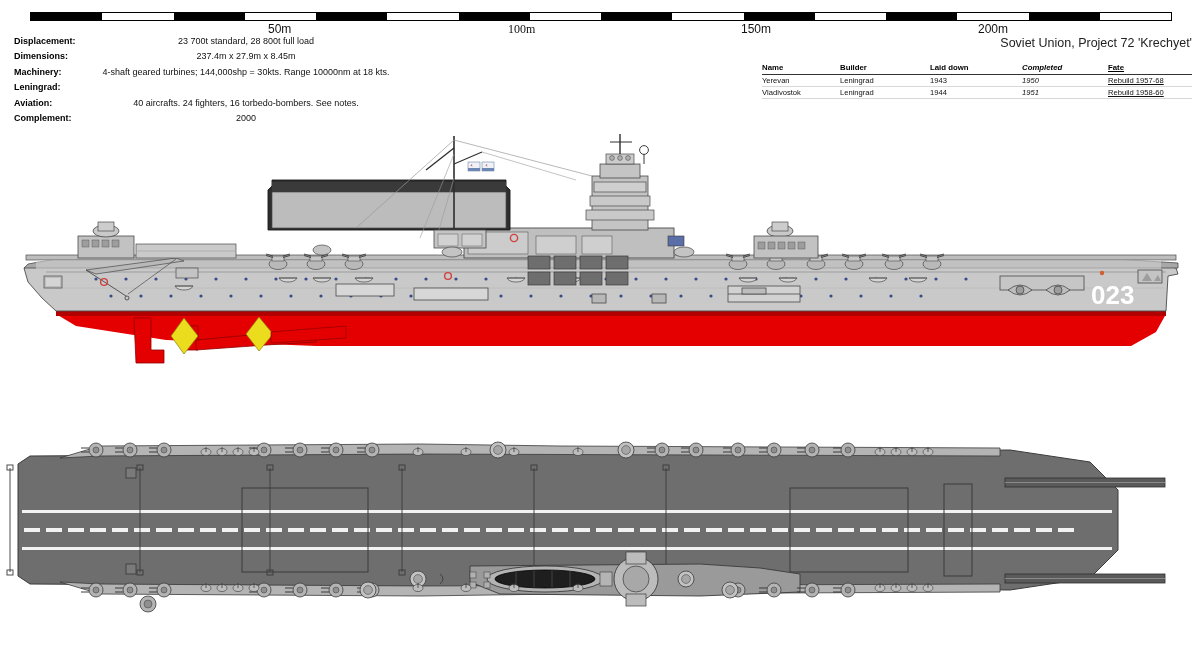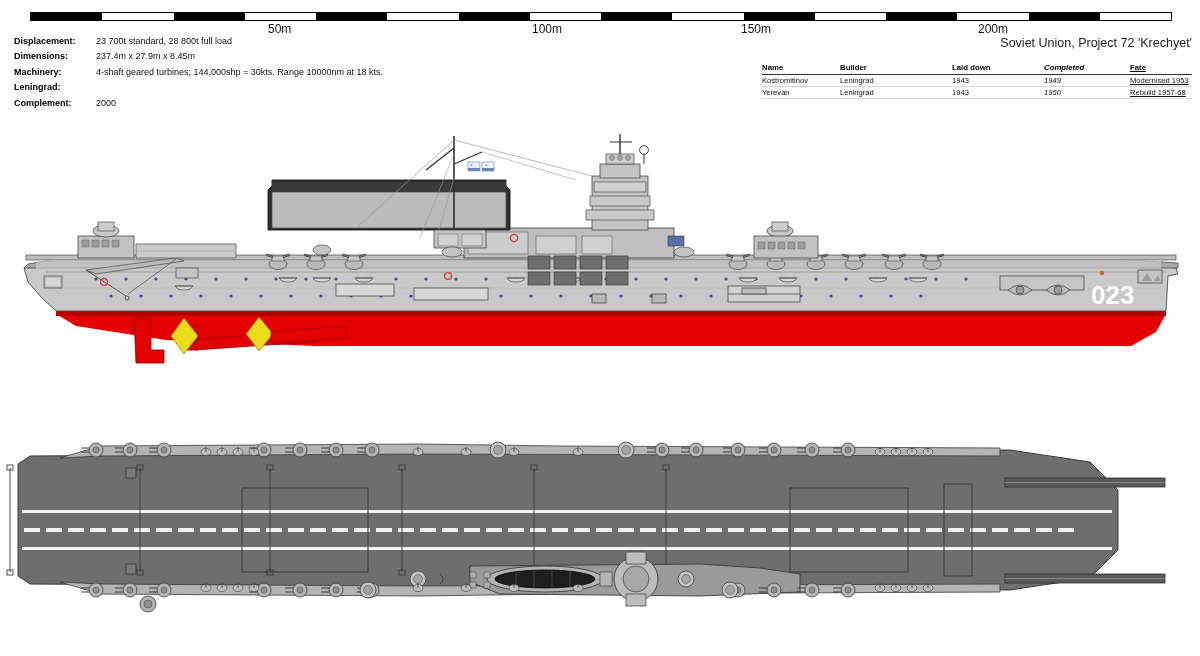--- a/index.html
+++ b/index.html
@@ -12,32 +12,32 @@
             display:flex;border:1px solid #000;box-sizing:content-box;}
   #scalebar .seg{flex:1 1 0;height:100%;}
   #scalebar .seg.dark{background:#000;}
   #scalebar .seg.light{background:#ffffff;}
   .scale-label{position:absolute;font-size:12px;color:#111;letter-spacing:0px;}
 
   
   #specs{position:absolute;left:14px;top:36px;width:430px;}
   .spec-row{display:flex;align-items:flex-start;margin-bottom:4.5px;line-height:1.22;}
   .spec-label{width:82px;flex:0 0 82px;font-size:9px;font-weight:bold;color:#000;}
-  .spec-value{flex:1;font-size:9px;color:#111;max-width:300px;}
+  .spec-value{flex:1;font-size:9px;color:#111;max-width:300px;text-align:center;}
 
   
   #classtitle{position:absolute;left:760px;top:36px;width:432px;text-align:right;
               font-size:12.5px;color:#222;}
   #shiptable{position:absolute;left:762px;top:62px;width:430px;font-size:7.6px;
              border-collapse:collapse;}
   #shiptable th{text-align:left;font-weight:bold;font-size:7.8px;padding:1px 0 1.5px 0;
                 border-bottom:1px solid #333;color:#000;}
   #shiptable td{text-align:left;padding:1.1px 0;color:#111;
                 border-bottom:1px solid #d8d8d8;}
-  .col-name{width:78px;} .col-builder{width:112px;}
+  .col-name{width:78px;} .col-builder{width:90px;}
   .col-laid{width:92px;} .col-comp{width:86px;font-style:italic;} .col-fate{width:auto;text-decoration:underline;}
 
   
   #profile-wrap{position:absolute;left:16px;top:118px;width:1200px;height:260px;}
   #plan-wrap{position:absolute;left:0;top:432px;width:1200px;height:200px;}
   svg{display:block;}
 </style>
 </head>
 <body>
 
@@ -54,21 +54,21 @@
     <div class="seg light"></div>
     <div class="seg dark"></div>
     <div class="seg light"></div>
     <div class="seg dark"></div>
     <div class="seg light"></div>
     <div class="seg dark"></div>
     <div class="seg light"></div>
   </div>
 <div id="scale-labels">
     <div class="scale-label" style="left: 268px; top: 22px;">50m</div>
-    <div class="scale-label" style="left: 532px; top: 22px;">100m</div>
+    <div class="scale-label" style="left: 508px; top: 22px; font-family: Liberation Serif, serif;">100m</div>
     <div class="scale-label" style="left: 741px; top: 22px;">150m</div>
     <div class="scale-label" style="left: 978px; top: 22px;">200m</div>
   </div>
 
 <div id="specs">
     <div class="spec-row">
       <div class="spec-label">Displacement:</div>
       <div class="spec-value">23 700t standard, 28 800t full load</div>
     </div>
     <div class="spec-row">
@@ -76,51 +76,55 @@
       <div class="spec-value">237.4m x 27.9m x 8.45m</div>
     </div>
     <div class="spec-row">
       <div class="spec-label">Machinery:</div>
       <div class="spec-value">4-shaft geared turbines; 144,000shp = 30kts. Range 10000nm at 18 kts.</div>
     </div>
     <div class="spec-row">
       <div class="spec-label">Leningrad:</div>
     </div>
     <div class="spec-row">
+      <div class="spec-label">Aviation:</div>
+      <div class="spec-value">40 aircrafts. 24 fighters, 16 torbedo-bombers. See notes.</div>
+    </div>
+    <div class="spec-row">
       <div class="spec-label">Complement:</div>
       <div class="spec-value">2000</div>
     </div>
   </div>
 
 <div id="classtitle">Soviet Union, Project 72 'Krechyet'</div>
 
 <table id="shiptable">
   <thead>
       <tr>
         <th class="col-name">Name</th>
         <th class="col-builder">Builder</th>
         <th class="col-laid">Laid down</th>
         <th class="col-comp">Completed</th>
         <th class="col-fate">Fate</th>
       </tr>
     </thead>
   <tbody>
       <tr>
-        <td class="col-name">Kostromitinov</td>
-        <td class="col-builder">Leningrad</td>
-        <td class="col-laid">1943</td>
-        <td class="col-comp">1949</td>
-        <td class="col-fate">Modernised 1953</td>
-      </tr>
-      <tr>
         <td class="col-name">Yerevan</td>
         <td class="col-builder">Leningrad</td>
         <td class="col-laid">1943</td>
         <td class="col-comp">1950</td>
         <td class="col-fate">Rebuild 1957-68</td>
+      </tr>
+      <tr>
+        <td class="col-name">Vladivostok</td>
+        <td class="col-builder">Leningrad</td>
+        <td class="col-laid">1944</td>
+        <td class="col-comp">1951</td>
+        <td class="col-fate">Rebuild 1958-60</td>
       </tr>
     </tbody>
 </table>
 
 <div id="profile-wrap">
 <svg width="1200" height="260" viewBox="0 0 1200 260" xmlns="http://www.w3.org/2000/svg">
   <defs>
     <g id="p-gunturret">
       <ellipse cx="0" cy="0" rx="9" ry="5.5" fill="#b9b9b9" stroke="#4a4a4a" stroke-width="0.7"></ellipse>
       <rect x="-6" y="-8" width="12" height="5" fill="#c6c6c6" stroke="#4a4a4a" stroke-width="0.6"></rect>

